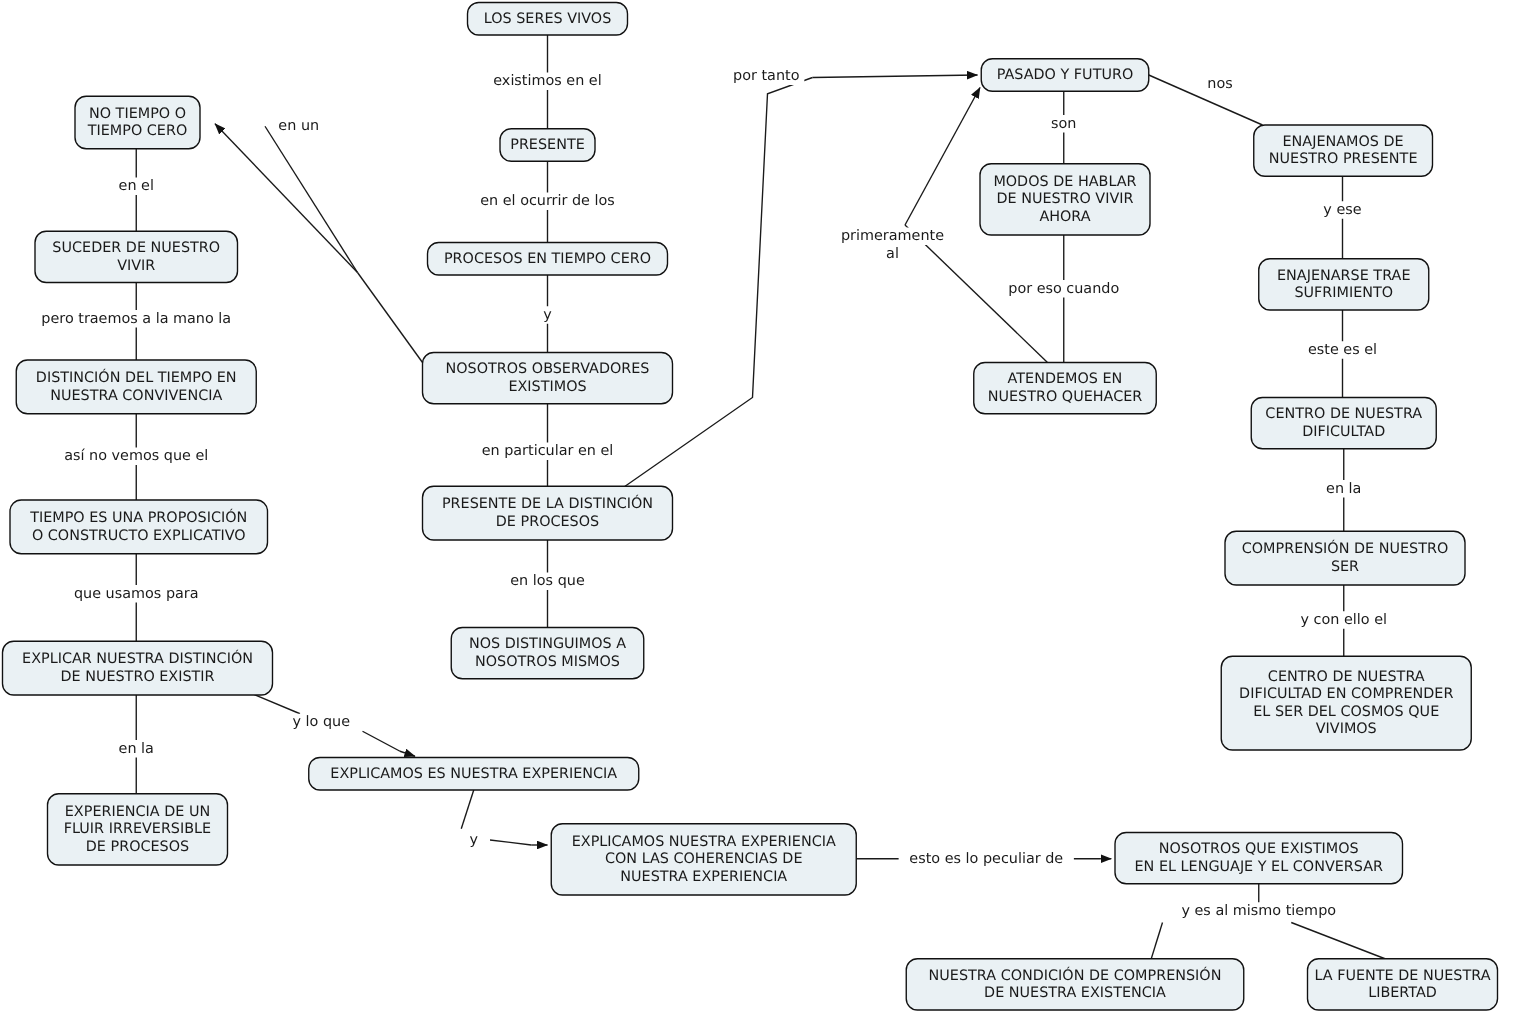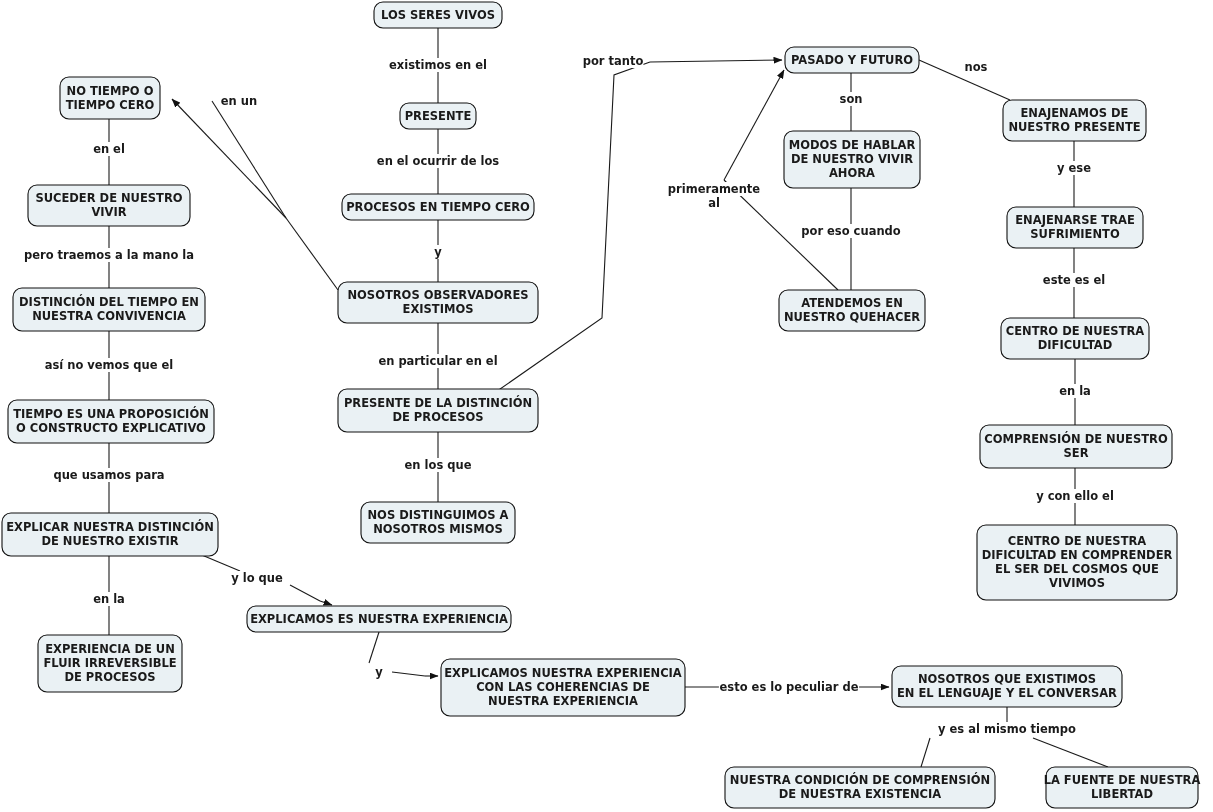--- a/index.html
+++ b/index.html
@@ -6,21 +6,20 @@
     margin: 0;
     padding: 0;
     background: #ffffff;
   }
   #canvas-wrap {
     position: relative;
     width: 1213px;
     height: 812px;
     background: #ffffff;
     overflow: hidden;
-    font-weight: bold;
   }
   svg#map {
     position: absolute;
     top: 0; left: 0;
     width: 1213px;
     height: 812px;
     font-family: "DejaVu Sans", "Liberation Sans", sans-serif;
   }
   .edge-line {
     stroke: #1a1a1a;

